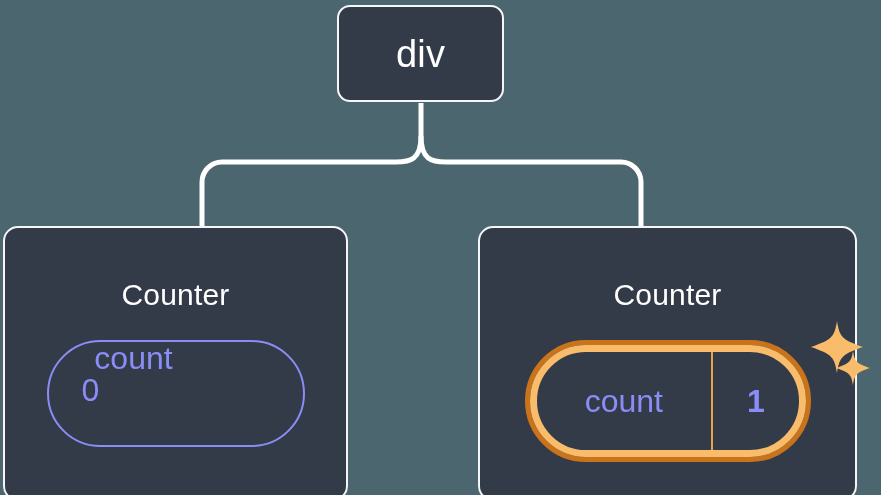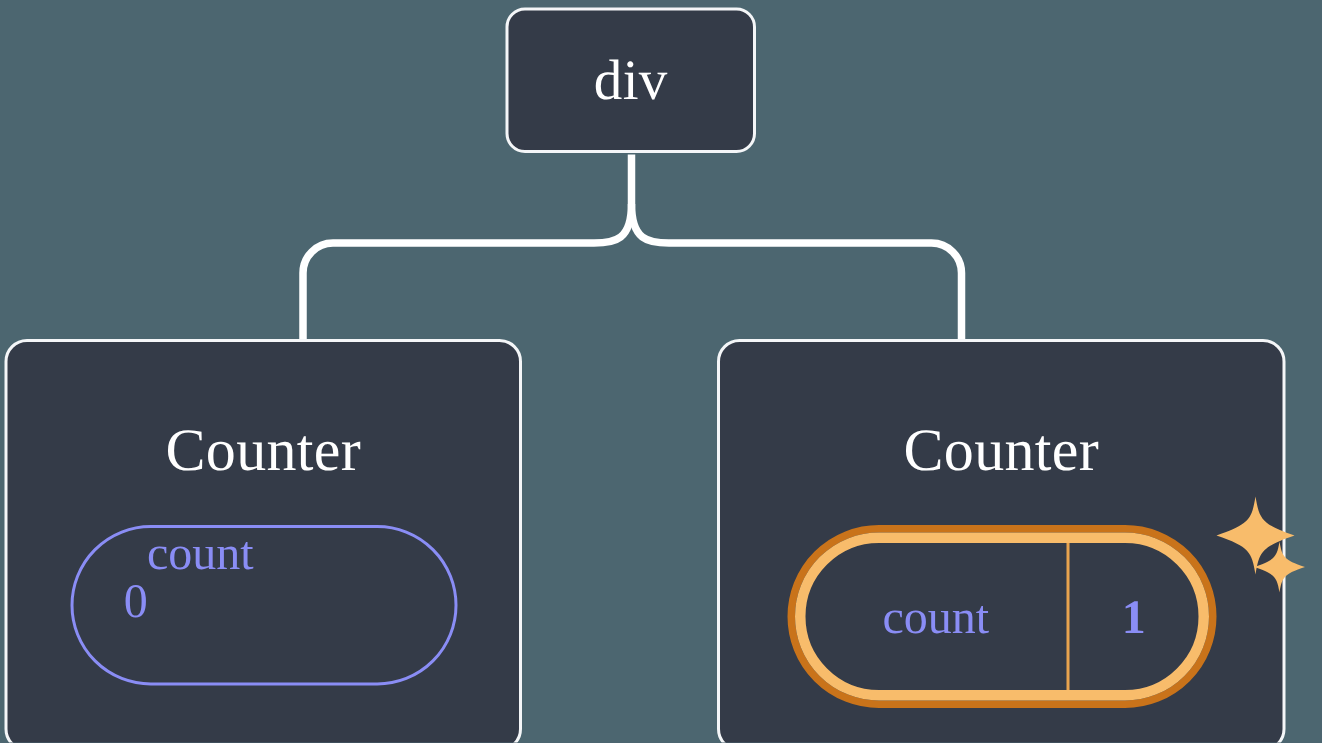--- a/index.html
+++ b/index.html
@@ -12,21 +12,20 @@
     height: 495px;
     background: #4c6670;
     font-family: "Liberation Sans", sans-serif;
     overflow: hidden;
   }
   #stage {
     position: relative;
     width: 881px;
     height: 495px;
     background: #4c6670;
-    font-family: Liberation Serif, serif;
   }
 
   
   #connectors {
     position: absolute;
     left: 0;
     top: 0;
     width: 881px;
     height: 495px;
     pointer-events: none;
@@ -67,21 +66,21 @@
     border-radius: 15px;
     display: flex;
     flex-direction: column;
     align-items: center;
   }
   #card-left  { left: 3px;   width: 345px; }
   #card-right { left: 478px; width: 379px; }
 
   .card .node-title {
     color: #ffffff;
-    font-size: 40px;
+    font-size: 30px;
     font-weight: 400;
     letter-spacing: 0.2px;
     line-height: 1;
     margin-top: 52px;
   }
 
   
   .pill-wrap {
     position: relative;
     margin-top: 30px;

